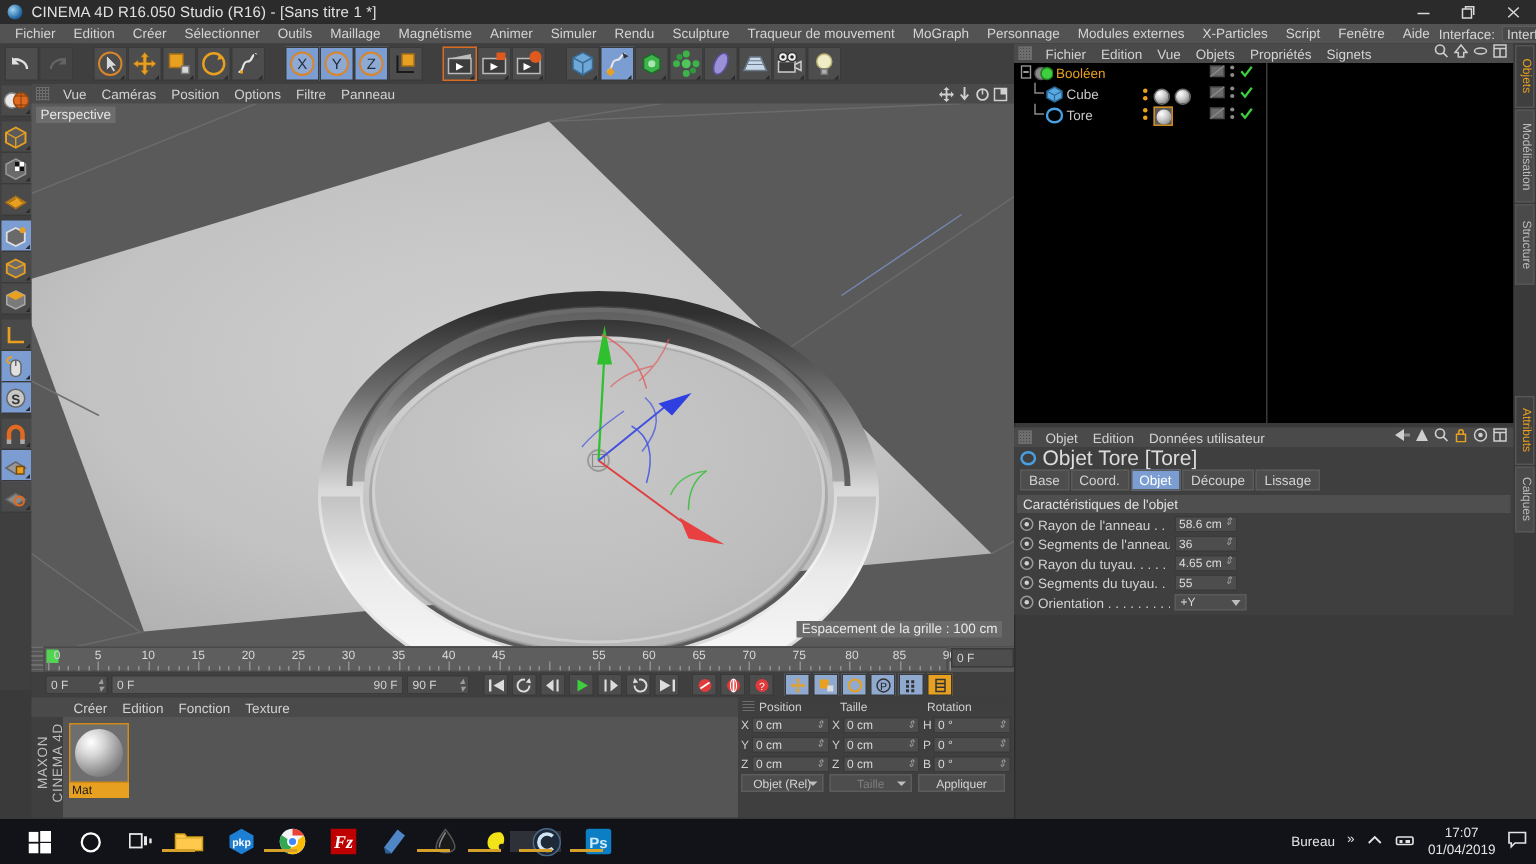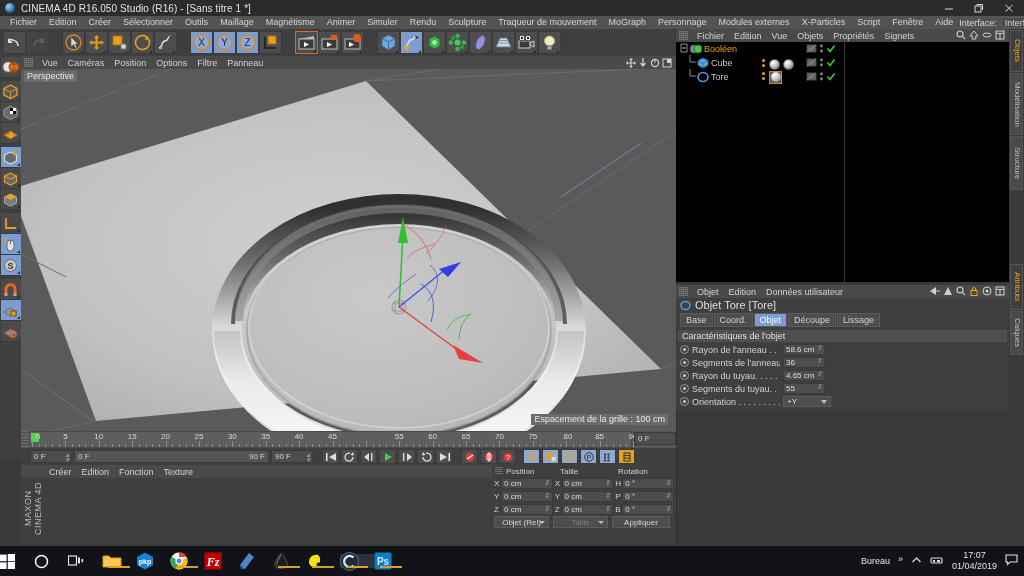--- a/index.html
+++ b/index.html
@@ -135,21 +135,21 @@
      background:radial-gradient(circle at 33% 28%, #ffffff, #cfcfcf 40%, #8a8a8a 80%); border:1px solid #6a6a6a;}
   .tagbox { width:13px; height:13px; border:1px solid #d08a1a; display:flex; align-items:center; justify-content:center; background:#5a5a5a;}
   .vcol { position:absolute; left:168px; top:0; width:1px; height:240px; background:#3a3a3a; }
 
   
   .attrwrap { position:absolute; left:676px; top:285px; width:333px; height:125px; background:#3f3f3f; }
   .attrmenu { height:13px; background:#4a4a4a; display:flex; align-items:center; padding-left:3px; }
   .attrmenu .mi { font-size:9px; color:#d2d2d2; padding:0 5px; }
   .attr-icons { margin-left:auto; display:flex; gap:3px; padding-right:4px; align-items:center; }
   .attrobj { height:14px; display:flex; align-items:center; padding-left:4px; gap:4px; }
-  .attrobj span { font-size:11px; color:#dcdcdc; }
+  .attrobj span { font-size:14px; color:#dcdcdc; }
   .attrtabs { display:flex; gap:1px; padding:1px 4px 2px 4px; }
   .atab { font-size:9px; color:#d2d2d2; background:#4d4d4d; border:1px solid #5a5a5a;
      padding:1px 5px; line-height:10px; }
   .atab.sel { background:#7b9dd1; color:#fff; }
   .attrsec { background:#4f4f4f; font-size:9px; color:#e0e0e0; padding:1px 4px; margin:1px 2px; }
   .arow { display:flex; align-items:center; height:13px; padding-left:4px; gap:3px; }
   .radio { width:9px; height:9px; border-radius:50%; border:1.5px solid #9a9a9a; position:relative; flex:none;}
   .radio:after { content:""; position:absolute; left:2px; top:2px; width:3px; height:3px; border-radius:50%; background:#cfcfcf;}
   .alabel { font-size:9px; color:#d2d2d2; width:88px; white-space:nowrap; overflow:hidden; }
   .afield { width:42px; height:11px; background:#4d4d4d; border:1px solid #3a3a3a;
@@ -161,21 +161,21 @@
      border-right:3px solid transparent; border-top:4px solid #bdbdbd; }
 
   
   .vtabs { position:absolute; left:1009px; top:29px; width:15px; height:517px; background:#3a3a3a; }
   .vtab { width:13px; margin:1px 1px; background:#4a4a4a; border:1px solid #555;
      writing-mode:vertical-rl; font-size:8px; color:#bdbdbd; text-align:center; padding:3px 0; }
   .vtab.sel { color:#e8a020; background:#3f3f3f; }
 
   
   .taskbar { position:absolute; left:0; top:546px; width:1024px; height:30px; background:#111318; display:flex; align-items:center; }
-  .tkitem { width:34px; height:14px; display:flex; align-items:center; justify-content:flex-start; position:relative; }
+  .tkitem { width:34px; height:14px; display:flex; align-items:center; justify-content:flex-end; position:relative; }
   .tkitem.active { background:#2e3138; }
   .tkitem .uline { position:absolute; bottom:0; left:6px; width:22px; height:2px; background:#d6a12a; }
   .tray { margin-left:auto; display:flex; align-items:center; gap:8px; padding-right:6px; color:#e4e4e4; font-size:9px;}
   .clock { text-align:center; line-height:11px; font-size:9px; }
   .seam { position:absolute; left:676px; top:29px; width:1px; height:517px; background:#2e2e2e; }
   .hbar { position:absolute; left:0; top:460px; width:676px; height:5px; background:#3a3a3a; }
 </style>
 </head>
 <body>
 
@@ -906,20 +906,28 @@
   </div>
 
   <div class="matwrap">
     <div class="matmenu">
       <span class="mi">Créer</span>
       <span class="mi">Edition</span>
       <span class="mi">Fonction</span>
       <span class="mi">Texture</span>
     </div>
     <div class="maxonlbl">MAXON CINEMA 4D</div>
+    <div class="matbody">
+      <div class="matcell">
+        <div class="matprev">
+          <div class="matsphere"></div>
+        </div>
+        <div class="matname">Mat</div>
+      </div>
+    </div>
   </div>
 
   <div class="coordwrap">
     <div class="coordhead">
       <div class="grip"></div>
       <span style="width:54px">Position</span>
       <span style="width:58px">Taille</span>
       <span>Rotation</span>
     </div>
 

